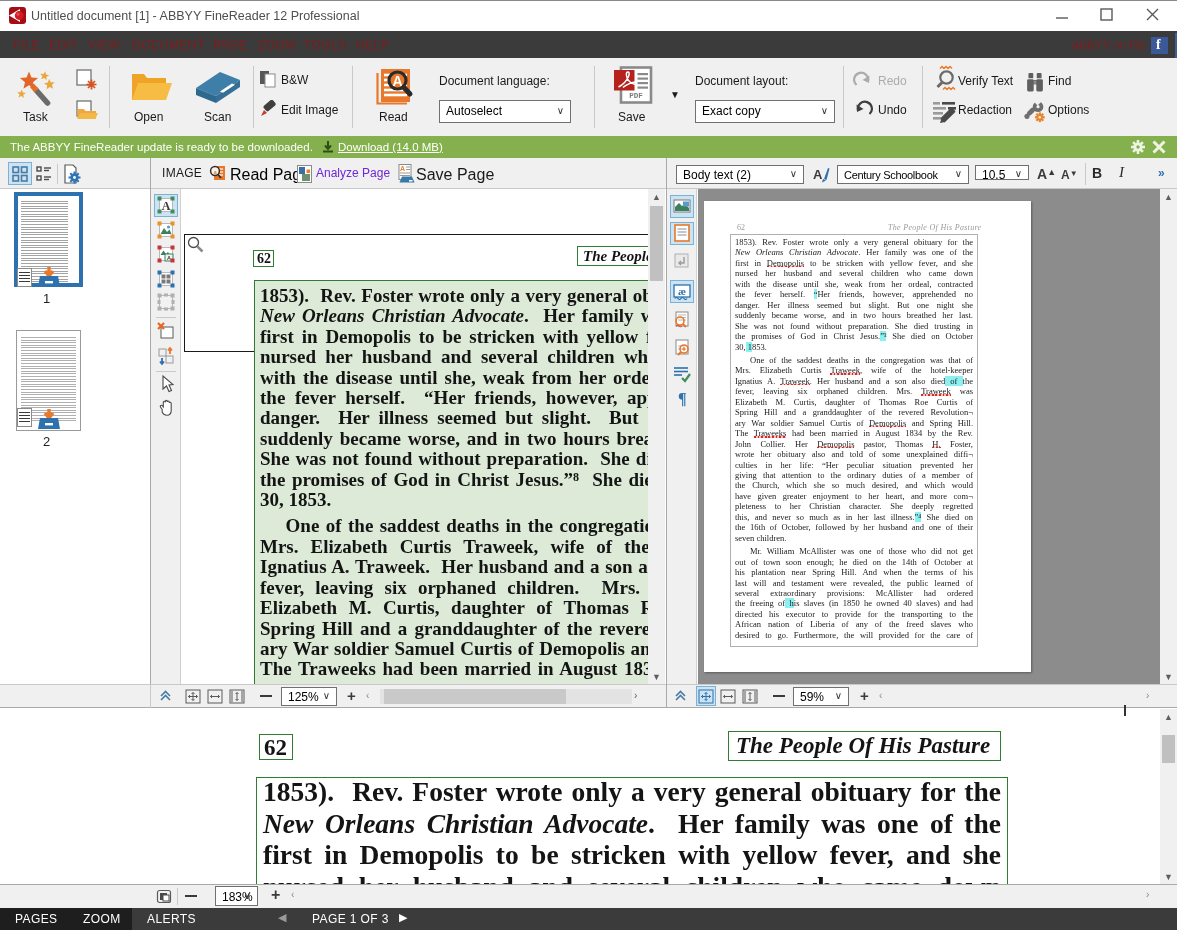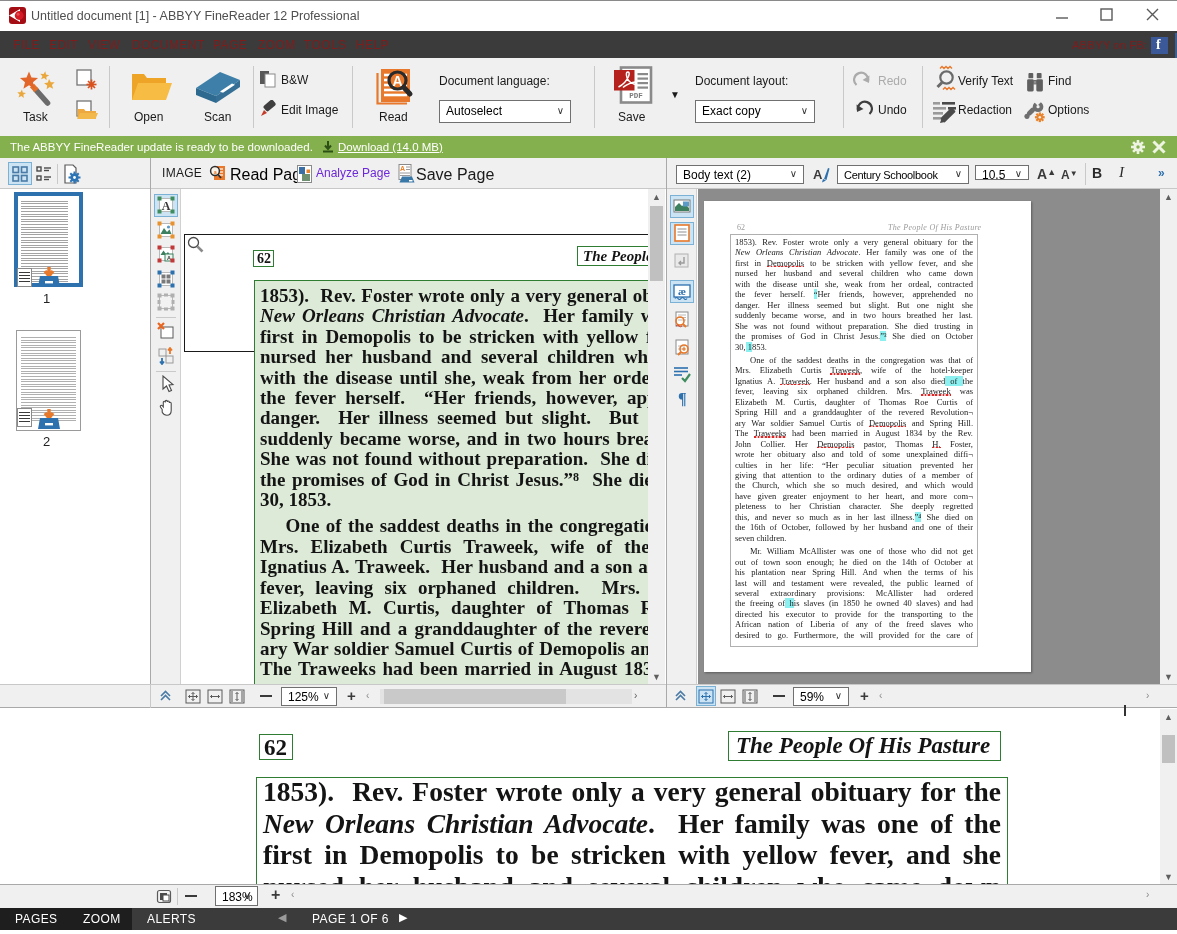--- a/index.html
+++ b/index.html
@@ -162,21 +162,21 @@
       <rect x="25.5" y="12.5" width="10.5" height="2.2"></rect>
       <rect x="25.5" y="17" width="10.5" height="2.2"></rect>
       <rect x="25.5" y="21.5" width="10.5" height="2.2"></rect>
     </g>
   <text x="24" y="32.5" text-anchor="middle" font-family="Liberation Mono" font-size="7.5" font-weight="bold" fill="#7a7a7a">PDF</text>
 </svg>
 <div class="tlabel" style="left:618px;top:110px">Save</div>
 <div class="abs" style="left:670px;top:89px;color:#1a1a1a;font-size:10px">▼</div>
 
 <div class="tlabel" style="left:695px;top:74px">Document layout:</div>
-<div class="combo" style="left:695px;top:100px;width:120px;height:23px">
+<div class="combo" style="left:695px;top:100px;width:140px;height:23px">
     <span class="cv">Exact copy</span>
     <span class="arr" style="top:4px">∨</span>
   </div>
 <div class="tsep" style="left:843px"></div>
 
 <svg class="abs" style="left:853px;top:71px" width="20" height="18" viewBox="0 0 20 18">
     <path d="M3.5 14 A 7 7 0 1 1 15 10" fill="none" stroke="#ababab" stroke-width="2.2"></path>
     <path d="M16.5 4.5 L16 12 L9.5 9 Z" fill="#ababab"></path>
   </svg>
 <div class="tlabel" style="left:878px;top:74px;color:#ababab">Redo</div>
@@ -716,14 +716,14 @@
 <div class="abs" style="left:271px;top:886px;font-size:16px;color:#3a3a3a;font-weight:bold">+</div>
 <div class="abs" style="left:291px;top:889px;color:#8a8a8a;font-size:10px">‹</div>
 <div class="abs" style="left:1146px;top:889px;color:#8a8a8a;font-size:10px">›</div>
 
 <div class="abs" style="left:0;top:908px;width:1177px;height:22px;background:#3b3b3b"></div>
 <div class="abs" style="left:0;top:908px;width:132px;height:22px;background:#1e1e1e"></div>
 <div class="abs" style="left:15px;top:912px;font-size:12px;color:#fff;letter-spacing:0.4px">PAGES</div>
 <div class="abs" style="left:83px;top:912px;font-size:12px;color:#fff;letter-spacing:0.4px">ZOOM</div>
 <div class="abs" style="left:147px;top:912px;font-size:12px;color:#fff;letter-spacing:0.4px">ALERTS</div>
 <div class="abs" style="left:278px;top:911px;color:#9a9a9a;font-size:11px">◀</div>
-<div class="abs" style="left:312px;top:912px;font-size:12px;color:#fff;letter-spacing:0.4px">PAGE 1 OF 6</div>
+<div class="abs" style="left:312px;top:912px;font-size:12px;color:#fff;letter-spacing:0.4px">PAGE 1 OF 3</div>
 <div class="abs" style="left:399px;top:911px;color:#fff;font-size:11px">▶</div>
 
 </body></html>

